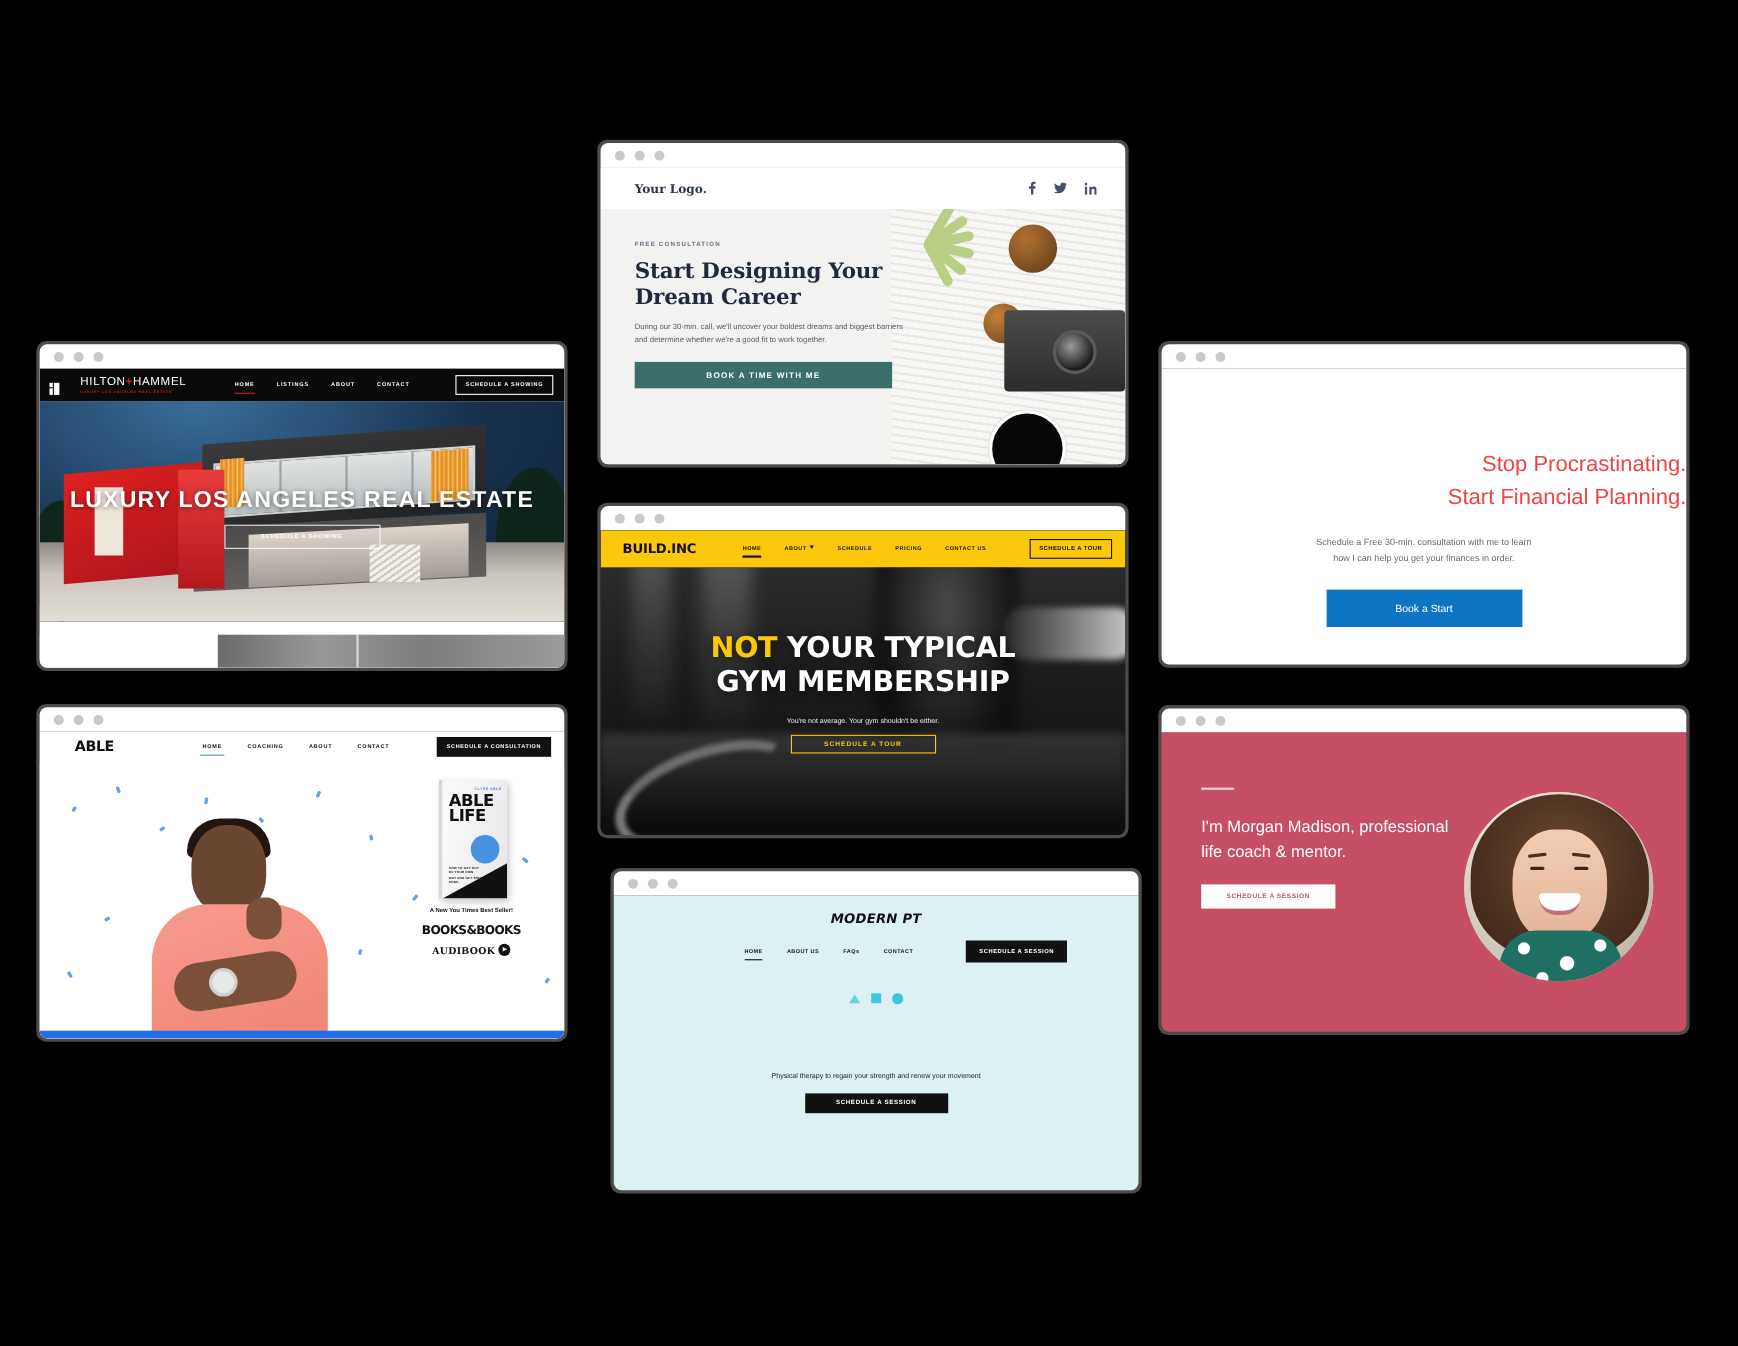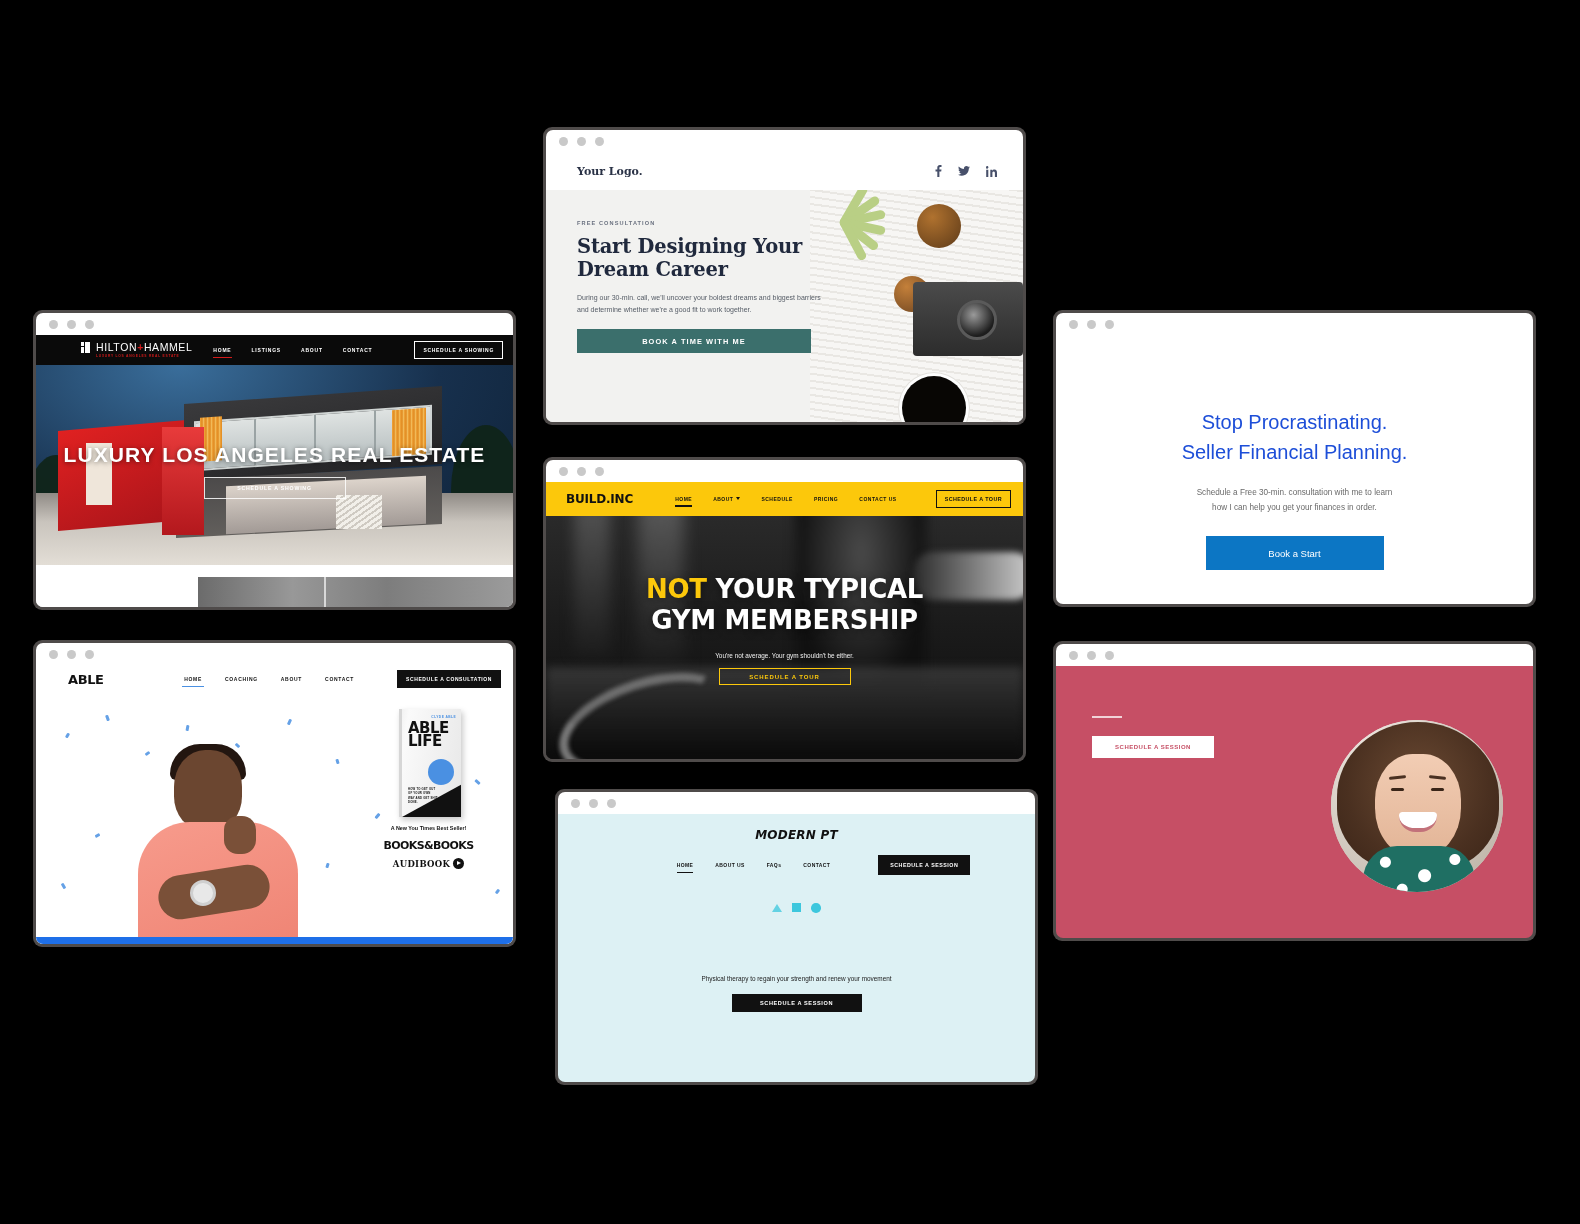--- a/index.html
+++ b/index.html
@@ -18,21 +18,21 @@
                    display: flex; align-items: center; padding-left: 13px; gap: 9px; }
   .win .dot { width: 9px; height: 9px; border-radius: 50%; background: #c9c9c9; }
   .win .viewport { background: #fff; overflow: hidden; position: relative;
                    border-radius: 0 0 7px 7px; }
 
   
   #card-hilton { left: 33px; top: 310px; width: 483px; height: 300px; }
   #card-hilton .viewport { height: 272px; }
   .hh-nav { background: #0a0a0a; height: 30px; display: flex; align-items: center;
             padding: 0 10px 0 9px; position: relative; }
-  .hh-logo { display: flex; align-items: flex-start; gap: 6px; margin-left: 36px; }
+  .hh-logo { display: flex; align-items: flex-end; gap: 19px; }
   .hh-mark { width: 9px; height: 11px; position: relative; }
   .hh-mark i { position: absolute; display: block; background: #fff; }
   .hh-mark i:nth-child(1){ left:0; top:0; width:3px; height:4px; }
   .hh-mark i:nth-child(2){ left:0; top:5px; width:3px; height:6px; }
   .hh-mark i:nth-child(3){ left:4px; top:0; width:5px; height:11px; }
   .hh-name { font-size: 10.5px; letter-spacing: .6px; color: #fff; font-weight: 400;
              line-height: 11px; }
   .hh-name .plus { color: #d41b1b; font-weight: 700; }
   .hh-sub { font-size: 3.3px; letter-spacing: .75px; color: #d41b1b; font-weight: 700;
             line-height: 5px; margin-top: 1px; }
@@ -240,22 +240,22 @@
             font-weight: 800; font-style: italic; letter-spacing:-1px; color:#111;
             font-family:"DejaVu Sans", sans-serif; }
   .pt-p   { text-align:center; margin-top: 11px; font-size: 6.4px; color:#1b1b1b; }
   .pt-btn { margin: 12px auto 0; width:130px; height:18px; background:#111; color:#fff;
             font-size:5.6px; font-weight:700; letter-spacing:.6px;
             display:flex; align-items:center; justify-content:center; }
 
   
   #card-fin { left: 1053px; top: 310px; width: 483px; height: 297px; }
   #card-fin .viewport { height: 269px; background:#fff; }
-  .fp-h1 { text-align:center; padding-top: 72px; font-size: 20px; line-height: 30px;
-           color: #1d4ed8; font-weight: 400; }
+  .fp-h1 { text-align:right; padding-top: 72px; font-size: 20px; line-height: 30px;
+           color: #ef4444; font-weight: 400; }
   .fp-p  { text-align:center; margin-top: 18px; font-size: 8.2px; line-height: 15px; color:#6a6a6a; }
   .fp-btn{ margin: 21px auto 0; width: 178px; height: 34px; background:#0c76c4; color:#fff;
            font-size: 9.5px; display:flex; align-items:center; justify-content:center; }
 
   
   #card-morgan { left: 1053px; top: 641px; width: 483px; height: 300px; }
   #card-morgan .viewport { height: 272px; background:#c64f65; }
   .mm-rule { width: 30px; height: 2px; background: rgba(255,255,255,.75); margin: 50px 0 0 36px; }
   .mm-h1 { margin: 22px 0 0 36px; width: 225px; color:#fff; font-size: 15px; line-height: 23px;
            font-weight: 400; }
@@ -510,34 +510,35 @@
     </div>
   </div>
 
   <div class="win" id="card-fin">
     <div class="titlebar">
       <span class="dot"></span>
       <span class="dot"></span>
       <span class="dot"></span>
     </div>
     <div class="viewport">
-      <div class="fp-h1"><span>Stop Procrastinating.</span><br><span>Seller Financial Planning.</span></div>
+      <div class="fp-h1"><span>Stop Procrastinating.</span><br><span>Start Financial Planning.</span></div>
       <div class="fp-p"><span>Schedule a Free 30-min. consultation with me to learn</span><br><span>how I can help you get your finances in order.</span></div>
       <div class="fp-btn">Book a Start</div>
     </div>
   </div>
 
   <div class="win" id="card-morgan">
     <div class="titlebar">
       <span class="dot"></span>
       <span class="dot"></span>
       <span class="dot"></span>
     </div>
     <div class="viewport">
       <div class="mm-rule"></div>
+      <div class="mm-h1">I'm Morgan Madison, professional life coach &amp; mentor.</div>
       <div class="mm-btn">SCHEDULE A SESSION</div>
       <div class="mm-photo">
         <div class="mm-bg2"></div>
         <div class="mm-hair"></div>
         <div class="mm-face"></div>
         <div class="mm-brow" style="left:58px;top:56px;transform:rotate(-6deg)"></div>
         <div class="mm-brow" style="left:98px;top:56px;transform:rotate(6deg)"></div>
         <div class="mm-eye" style="left:60px;top:68px"></div>
         <div class="mm-eye" style="left:100px;top:68px"></div>
         <div class="mm-smile"></div>

